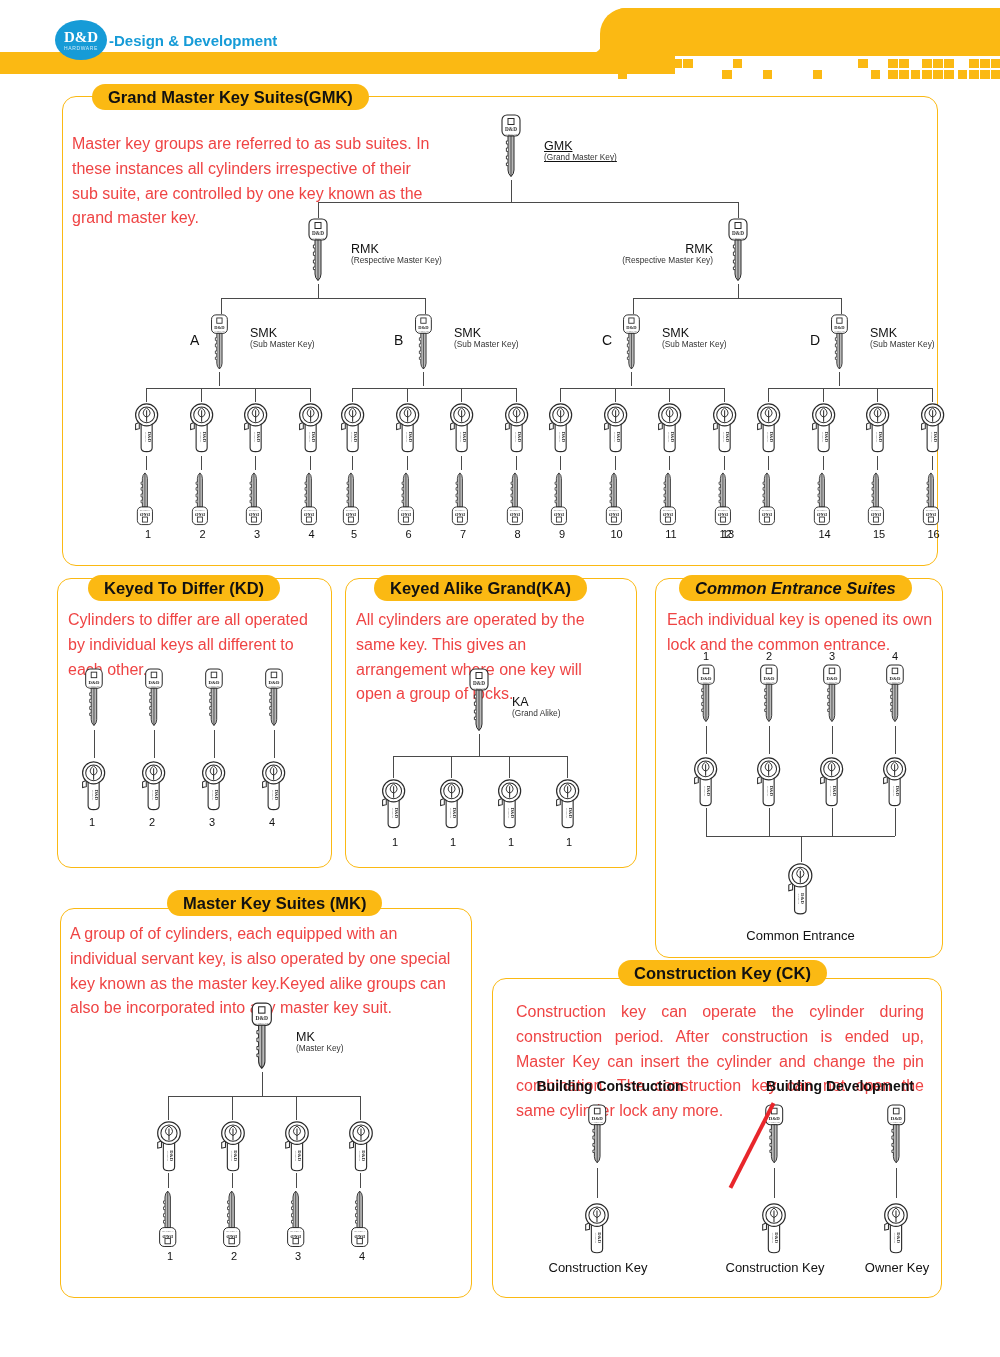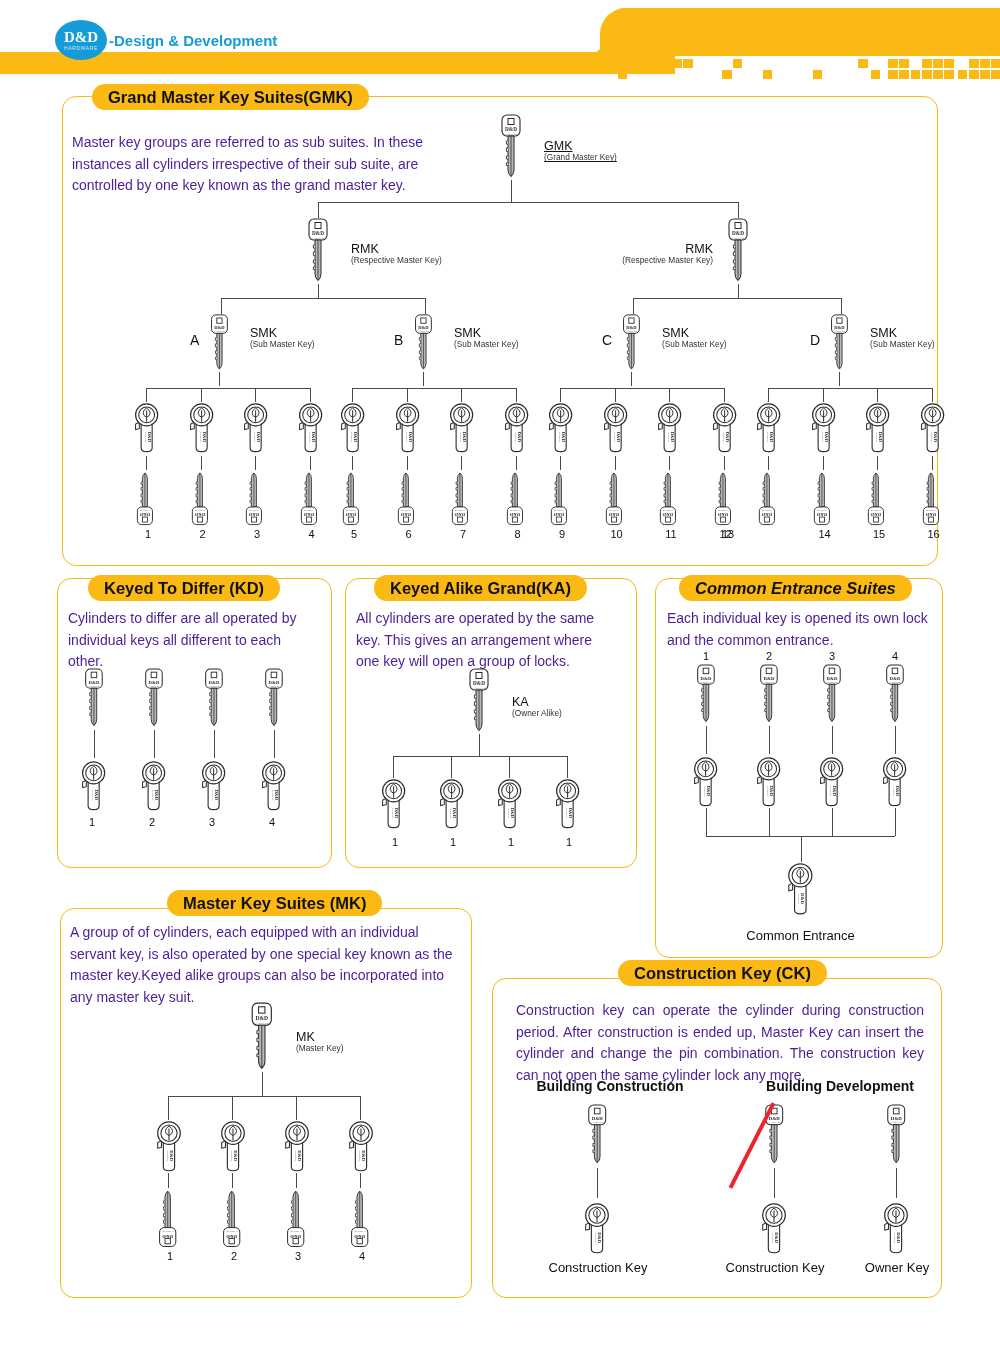--- a/index.html
+++ b/index.html
@@ -25,21 +25,21 @@
   .logo-oval .l1{color:#fff;font-size:15px;font-weight:bold;font-family:"Liberation Serif","DejaVu Serif",serif;}
   .logo-oval .l2{color:#cfe9f7;font-size:5px;letter-spacing:.6px;margin-top:1px;}
   .logo-txt{color:#169BD7;font-size:15px;font-weight:bold;}
   .hdr-blocks{position:absolute;left:600px;top:56px;width:400px;height:30px;}
   .hdr-blocks i{position:absolute;background:#FBB913;display:block;}
 
   
   .card{position:absolute;border:1.6px solid #FBB913;border-radius:14px;background:#fff;box-sizing:border-box;}
   .pill{position:absolute;background:#FBB913;border-radius:13px;height:26px;line-height:26px;
         padding:0 16px;font-size:16.5px;font-weight:bold;color:#111;white-space:nowrap;z-index:5;}
-  .desc{position:absolute;font-size:14px;line-height:1.55;color:#4c1d95;}
+  .desc{position:absolute;font-size:16px;line-height:1.55;color:#ef4444;}
   .desc.just{text-align:justify;}
 
   
   .art{position:absolute;}
   .art svg{display:block;overflow:visible;}
   .lbl{position:absolute;font-size:11px;color:#111;white-space:nowrap;}
   .lbl .big{font-size:12.5px;display:block;line-height:1.15;}
   .lbl .sub{font-size:8.3px;color:#333;display:block;line-height:1.15;}
   .num{position:absolute;font-size:11px;color:#111;text-align:center;}
   .cap{position:absolute;font-size:13px;color:#111;text-align:center;white-space:nowrap;}
@@ -863,21 +863,21 @@
     <rect x="10" y="4.5" width="6" height="6" fill="#fff" stroke="#2b2b2b" stroke-width="1"></rect>
     <text x="13" y="17" text-anchor="middle" font-size="5.2" font-family="'Liberation Serif',serif" font-weight="bold" fill="#2b2b2b">D&amp;D</text>
     <text x="13" y="20.6" text-anchor="middle" font-size="2.1" font-family="'Liberation Sans',sans-serif" fill="#7a7a7a">HARDWARE</text>
     <path d="M10 22 L10 56 Q10 60 13 62.5 Q16 60 16 56 L16 22 Z" fill="#b9b9b9" stroke="#2b2b2b" stroke-width="1"></path>
     <path d="M13 22 L13 62.5" stroke="#2b2b2b" stroke-width="0.8" fill="none"></path>
     <path d="M10 27 l-1.6 0 l0 3 l1.6 0 M10 34 l-1.6 0 l0 3.4 l1.6 0 M10 42 l-1.6 0 l0 3 l1.6 0 M10 49 l-1.6 0 l0 2.6 l1.6 0" fill="#fff" stroke="#2b2b2b" stroke-width="0.9"></path>
   </svg>
     </div>
     <div class="lbl" style="left: 512px; top: 695px;">
       <span class="big">KA</span>
-               <span class="sub">(Owner Alike)</span>
+               <span class="sub">(Grand Alike)</span>
     </div>
     <div class="ln lnv" style="left: 479px; top: 734px; height: 22px;"></div>
     <div class="ln lnh" style="left: 393px; top: 756px; width: 174px;"></div>
     <div class="ln lnv" style="left: 393px; top: 756px; height: 22px;"></div>
     <div class="art" style="left: 378px; top: 778px;">
       <svg width="31.28" height="51.52" viewBox="0 0 34 56">
     <path d="M11 18 L23 18 L23 50 Q23 54 17 54 Q11 54 11 50 Z" fill="#fff" stroke="#2b2b2b" stroke-width="1.2"></path>
     <path d="M9 22 l-4 2 l0 6 l4 -1 Z" fill="#fff" stroke="#2b2b2b" stroke-width="1.1"></path>
     <circle cx="17" cy="14" r="12" fill="#fff" stroke="#2b2b2b" stroke-width="1.3"></circle>
     <circle cx="17" cy="14" r="8.6" fill="#fff" stroke="#2b2b2b" stroke-width="1.1"></circle>

